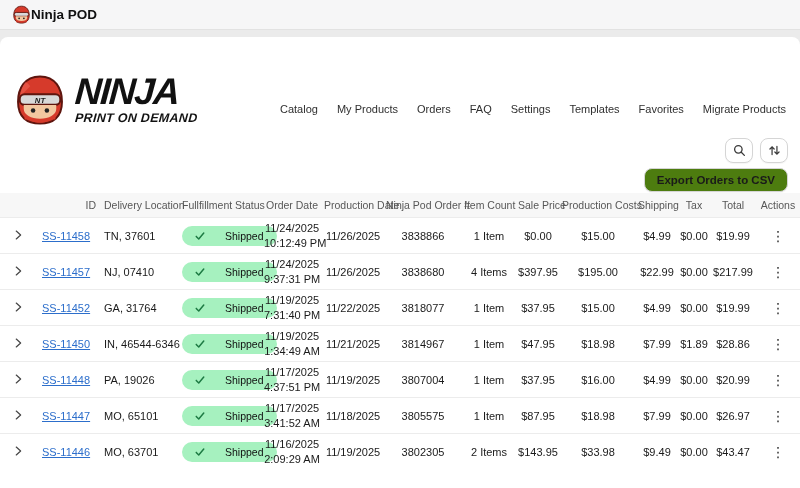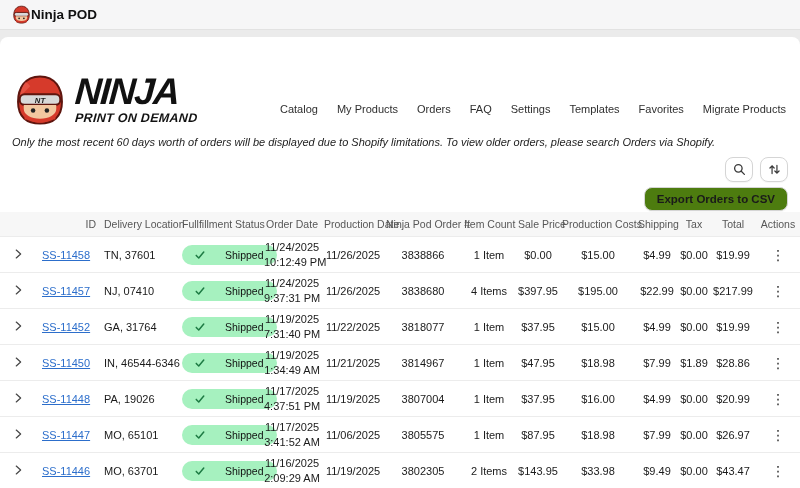--- a/index.html
+++ b/index.html
@@ -130,21 +130,20 @@
         <span class="nav-item">Orders</span>
         <span class="nav-item">FAQ</span>
         <span class="nav-item">Settings</span>
         <span class="nav-item">Templates</span>
         <span class="nav-item">Favorites</span>
         <span class="nav-item">Migrate Products</span>
       </nav>
   </div>
 
 
-  <div class="notice">Only the most recent 60 days worth of orders will be displayed due to Shopify limitations. To view older orders, please search Orders via Shopify.</div>
 
   <div class="icon-row">
     <button class="icon-btn">
       <svg width="13" height="13" viewBox="0 0 16 16">
         <circle cx="6.6" cy="6.6" r="4.6" fill="none" stroke="#3a3a3a" stroke-width="1.6"></circle>
         <line x1="10.2" y1="10.2" x2="14" y2="14" stroke="#3a3a3a" stroke-width="1.6" stroke-linecap="round"></line>
       </svg>
     </button>
     <button class="icon-btn">
       <svg width="13" height="13" viewBox="0 0 16 16">
@@ -384,21 +383,21 @@
         <svg class="check-icon" viewBox="0 0 12 12">
           <path d="M1.5 6.5 L4.5 9.5 L10.5 2.5" fill="none" stroke="#1d7a43" stroke-width="1.8" stroke-linecap="round" stroke-linejoin="round"></path>
         </svg>
         <span>Shipped</span>
       </span>
     </td>
     <td>
       <div class="dt-line">11/17/2025</div>
       <div class="dt-line">3:41:52 AM</div>
     </td>
-    <td>11/06/2025</td>
+    <td>11/18/2025</td>
     <td>3805575</td>
     <td>1 Item</td>
     <td>$87.95</td>
     <td>$18.98</td>
     <td>$7.99</td>
     <td>$0.00</td>
     <td>$26.97</td>
     <td>
       <span class="kebab-icon">⋮</span>
     </td>

